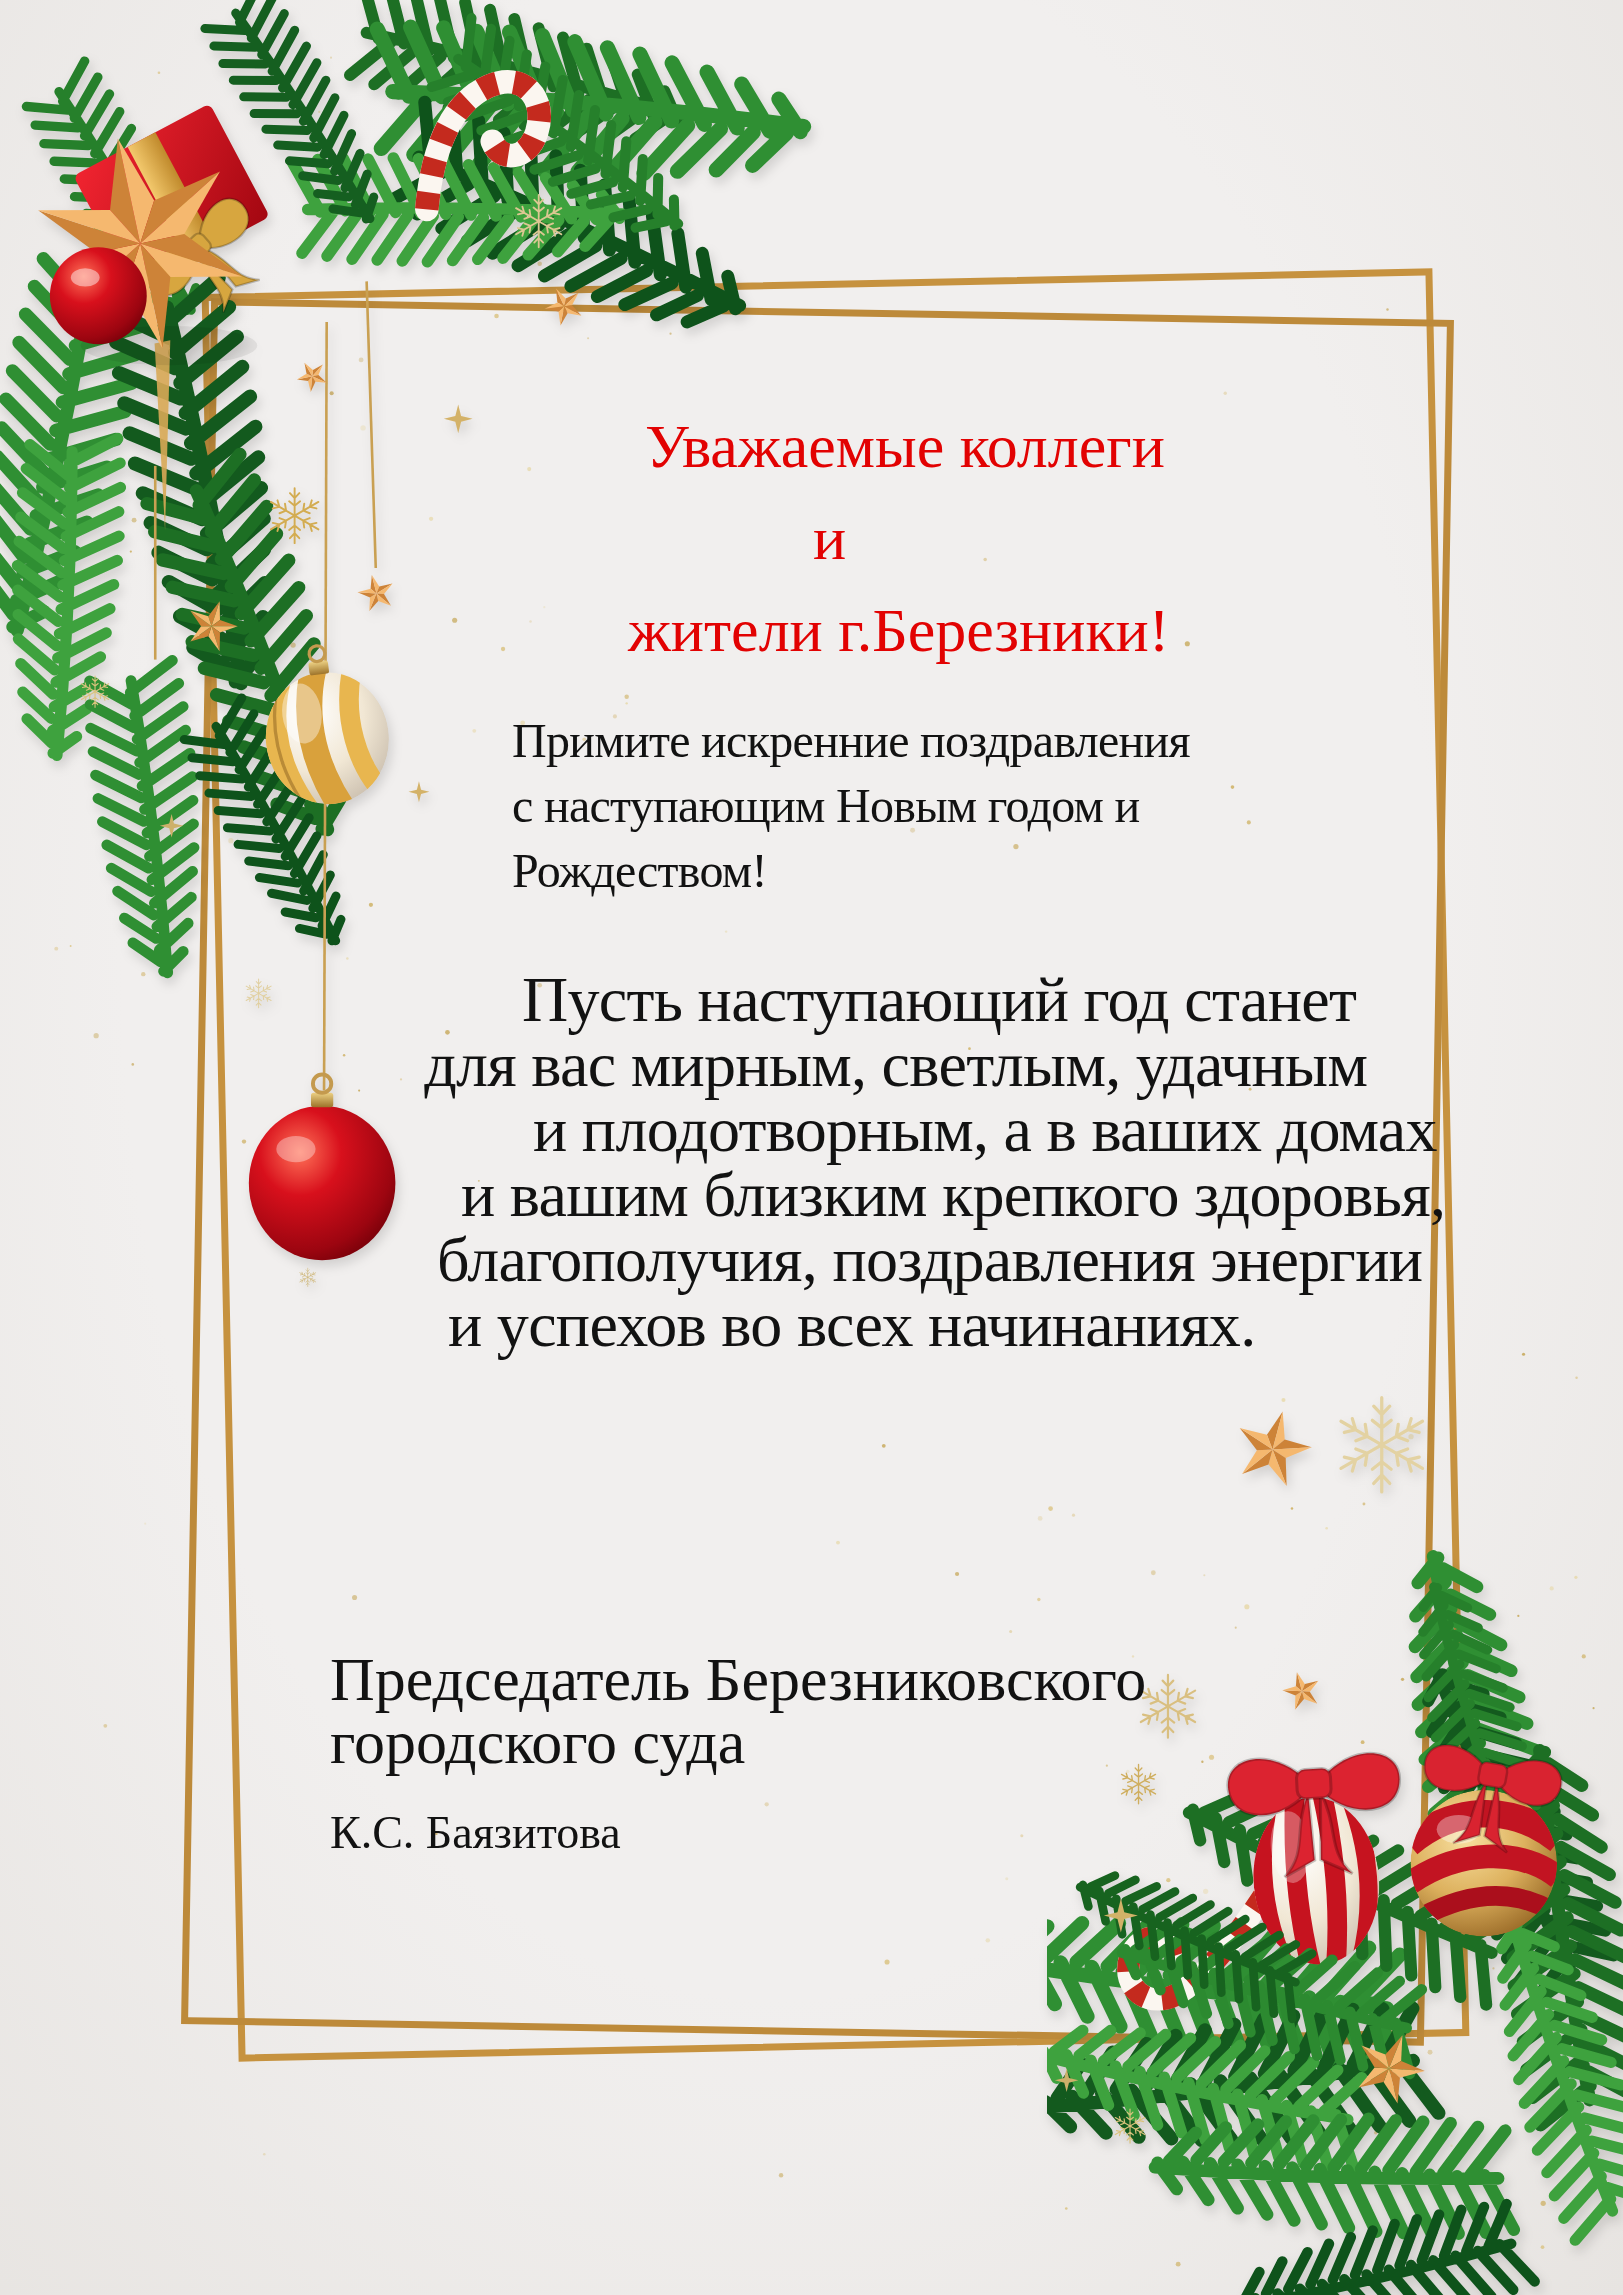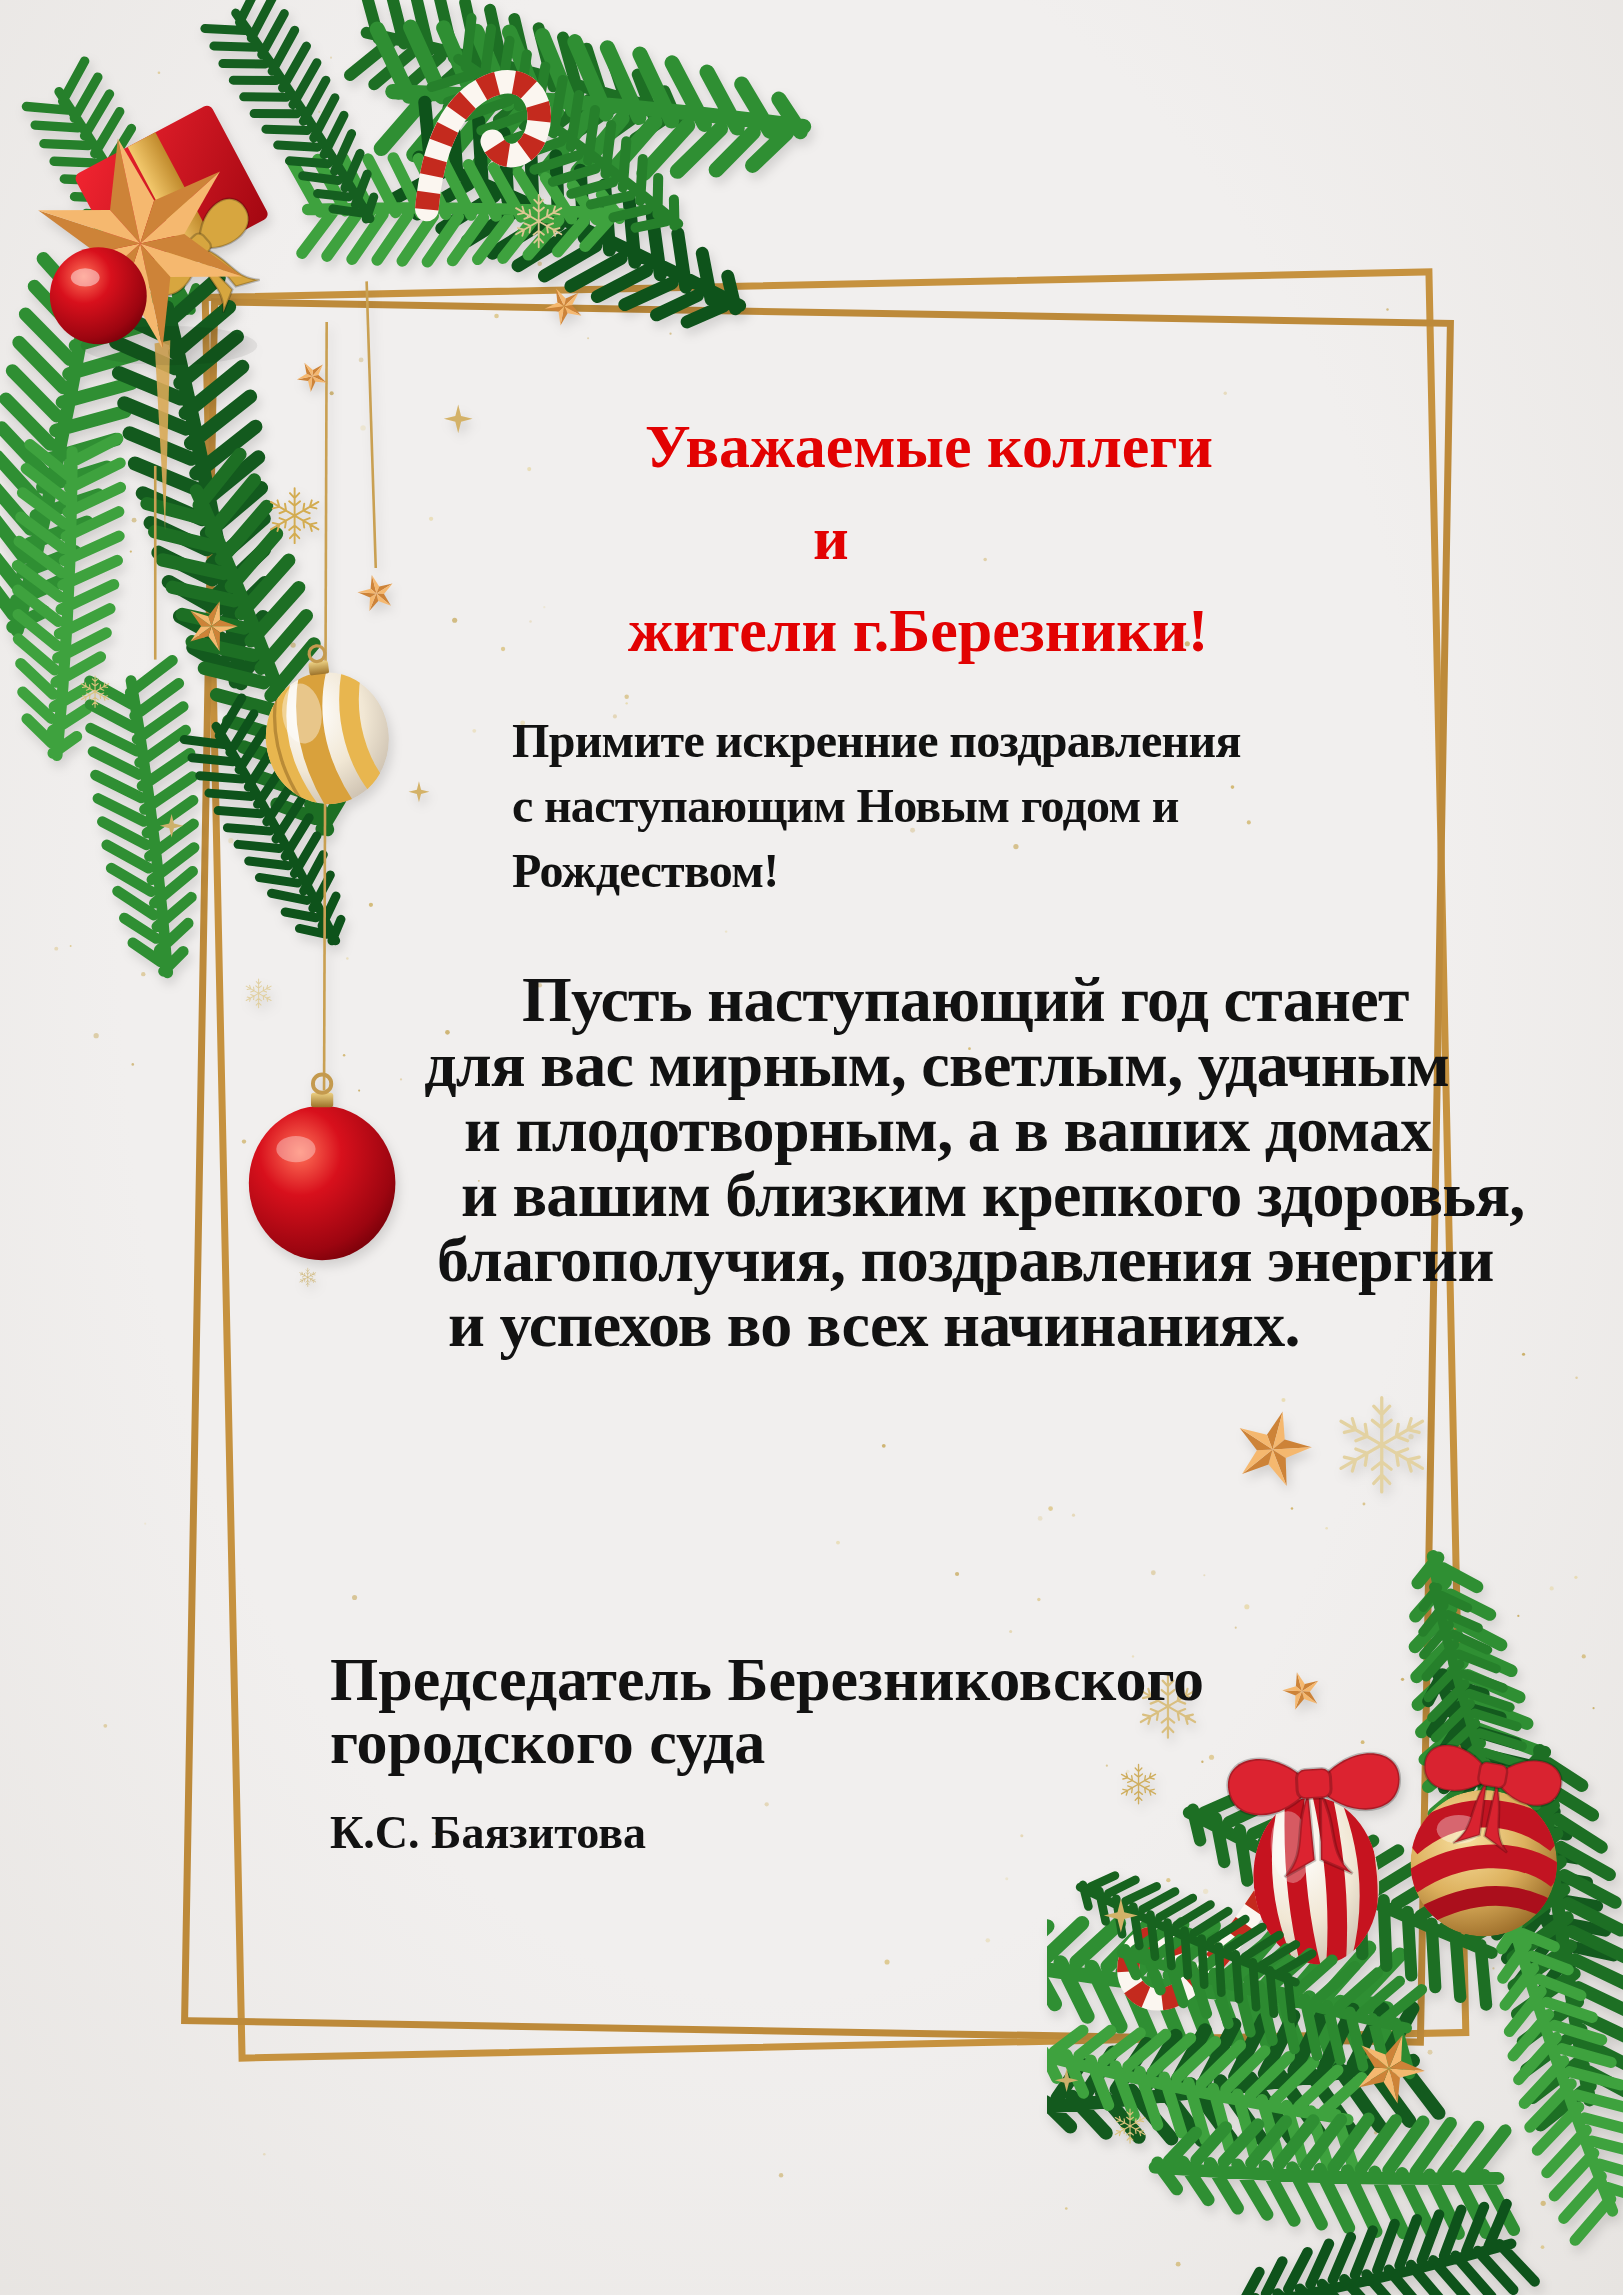--- a/index.html
+++ b/index.html
@@ -8,30 +8,30 @@
     background:radial-gradient(ellipse at 48% 42%, #f1efee 55%, #e7e4e1 100%);
     font-family:"Liberation Serif", serif;
   }
   .frame{position:absolute;z-index:2}
   #frameA{left:220px;top:281px;width:1217px;height:1754px;border:7.9px solid var(--frame-gold,#c6923f);transform:rotate(-1.2deg)}
   #frameB{left:196px;top:309px;width:1229px;height:1712px;border:7.2px solid #bd8a3a;transform:rotate(1.0deg)}
   #confetti{position:absolute;left:0;top:0;z-index:1}
   svg.deco{position:absolute;z-index:3;pointer-events:none;filter:drop-shadow(3.9px 6.5px 5.2px rgba(0,0,0,0.13))}
   #decoTL{left:0;top:0}
   #decoBR{left:1047px;top:1374px}
-  .textblock{position:absolute;z-index:4;font-weight:bold;color:var(--text-black,#121212)}
+  .textblock{position:absolute;z-index:4;font-weight:normal;color:var(--text-black,#121212)}
   .line{white-space:nowrap}
   #title{left:628px;top:400px;font-size:62px;line-height:92px;color:var(--title-red,#e20202)}
   #title .line:nth-child(1){margin-left:17px}
   #title .line:nth-child(2){margin-left:185px}
   #greeting{left:512px;top:708px;font-size:48px;line-height:65px;letter-spacing:-0.7px}
   #wish{left:419px;top:967px;font-size:64px;line-height:65px;letter-spacing:-0.7px}
   #wish .line:nth-child(1){margin-left:103px}
   #wish .line:nth-child(2){margin-left:5.2px}
-  #wish .line:nth-child(3){margin-left:45px}
+  #wish .line:nth-child(3){margin-left:114px}
   #wish .line:nth-child(4){margin-left:42px}
   #wish .line:nth-child(5){margin-left:18px}
   #wish .line:nth-child(6){margin-left:29px}
   #wish .line:nth-child(7){}
   #signature{left:330px;top:1648px;font-size:62px;line-height:63px}
   #signame{left:330px;top:1801px;font-size:46px;line-height:63px}
 </style>
 </head>
 <body>
 

